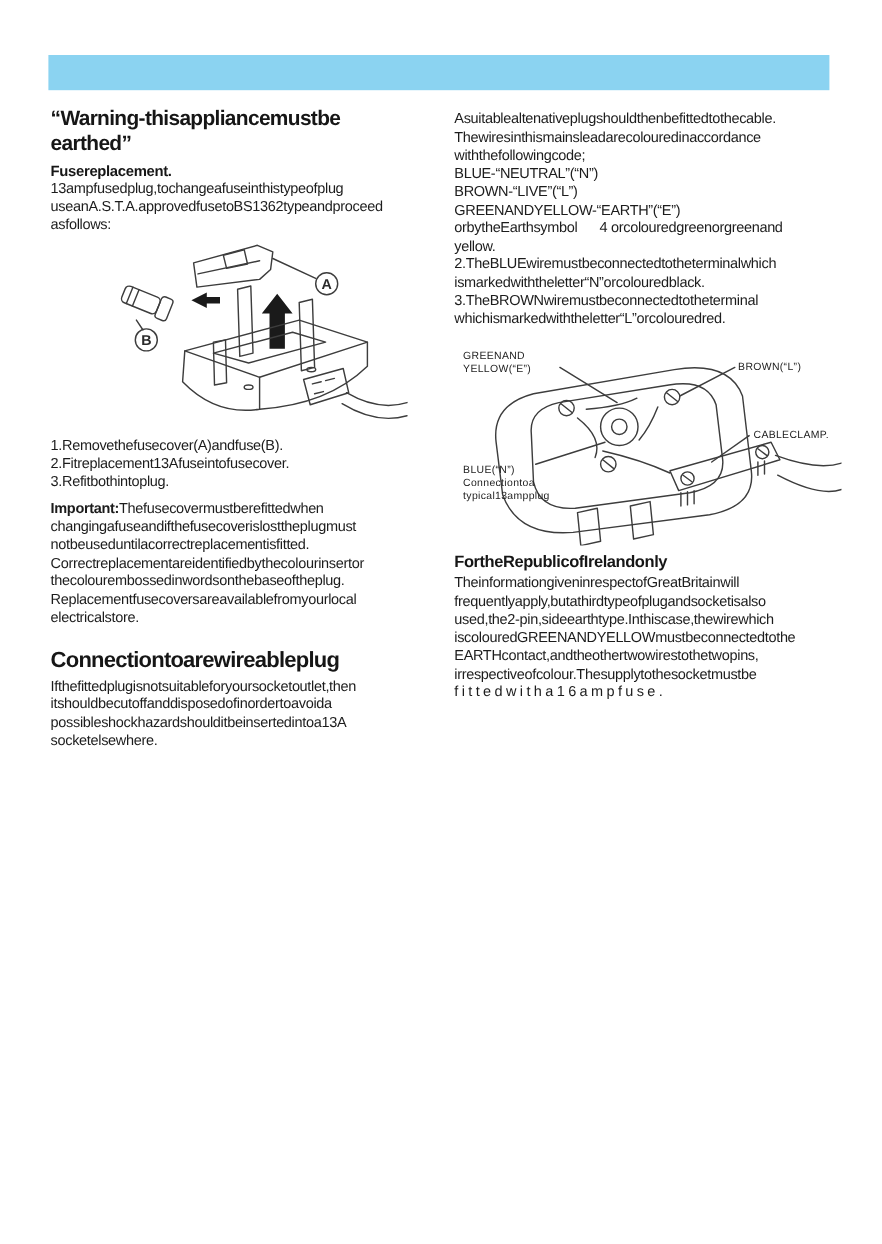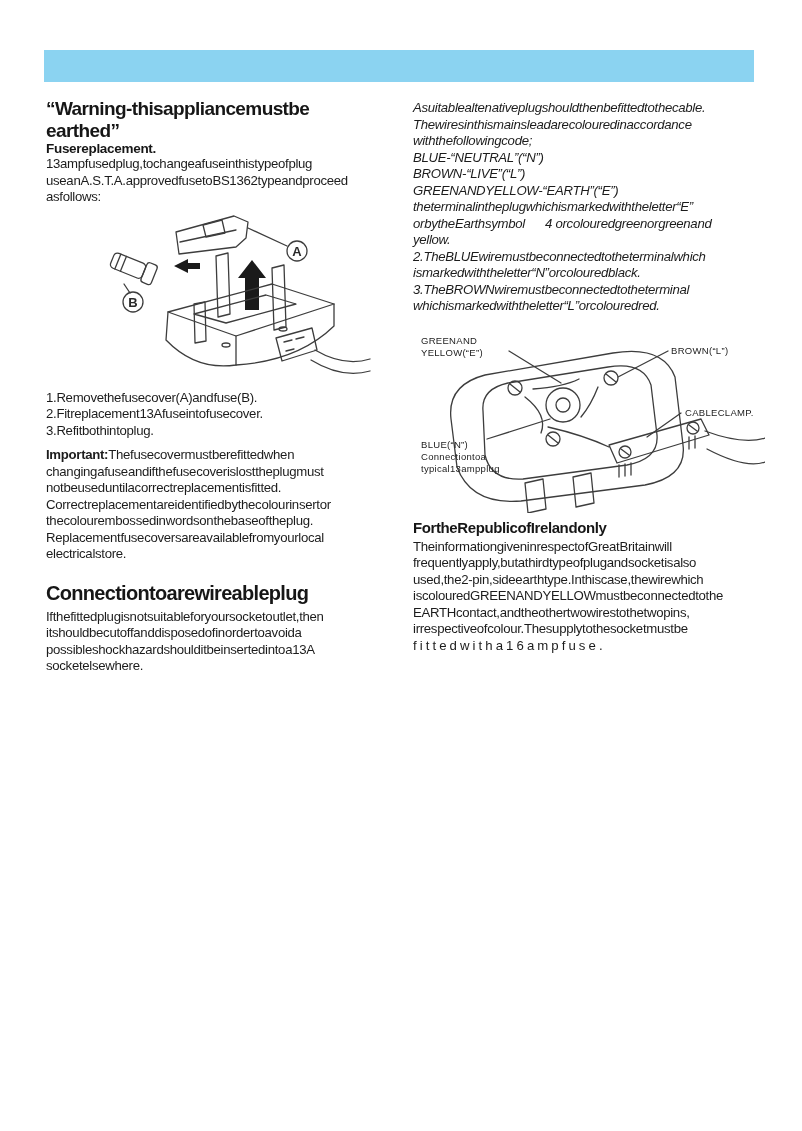--- a/index.html
+++ b/index.html
@@ -9,24 +9,24 @@
     color:#1c1c1c;overflow:hidden;
   }
   .topbar{position:absolute;left:44px;top:50px;width:710px;height:32px;}
   .col{position:absolute;top:98px;}
   .col-left{left:46px;width:350px;}
   .col-right{left:413px;width:352px;}
   h1.warn{
     margin:0;font-size:19px;line-height:21.5px;font-weight:bold;color:#161616;
     letter-spacing:-0.6px;white-space:pre-line;
   }
-  .subhead{font-size:13.5px;font-weight:bold;letter-spacing:-0.3px;margin-top:0;color:#161616;}
+  .subhead{font-size:13.5px;font-weight:bold;letter-spacing:-0.3px;margin-top:7px;color:#161616;}
   .body{font-size:13.2px;line-height:16.5px;letter-spacing:-0.3px;}
   .body .ln{white-space:nowrap;}
-  .mt2{margin-top:2px;font-style:italic;}
+  .mt2{margin-top:2px;}
   .mt6{margin-top:6px;}
   .mt8{margin-top:8px;}
   h2.connection{
     margin:18px 0 4px 0;font-size:20px;line-height:24px;font-weight:bold;
     letter-spacing:-0.7px;color:#161616;
   }
   h3.ireland{
     margin:6px 0 2px 0;font-size:15px;line-height:18px;font-weight:bold;
     letter-spacing:-0.4px;color:#161616;
   }
@@ -135,21 +135,20 @@
 
   <div class="col col-right">
 
     <div class="body mt2">
         <div class="ln">Asuitablealtenativeplugshouldthenbefittedtothecable.</div>
         <div class="ln">Thewiresinthismainsleadarecolouredinaccordance</div>
         <div class="ln">withthefollowingcode;</div>
         <div class="ln">BLUE-“NEUTRAL”(“N”)</div>
         <div class="ln">BROWN-“LIVE”(“L”)</div>
         <div class="ln">GREENANDYELLOW-“EARTH”(“E”)</div>
-        <div class="ln">theterminalintheplugwhichismarkedwiththeletter“E”</div>
         <div class="ln">orbytheEarthsymbol&nbsp;&nbsp;&nbsp;&nbsp;&nbsp;&nbsp;4&nbsp;orcolouredgreenorgreenand</div>
         <div class="ln">yellow.</div>
         <div class="ln">2.TheBLUEwiremustbeconnectedtotheterminalwhich</div>
         <div class="ln">ismarkedwiththeletter“N”orcolouredblack.</div>
         <div class="ln">3.TheBROWNwiremustbeconnectedtotheterminal</div>
         <div class="ln">whichismarkedwiththeletter“L”orcolouredred.</div>
       </div>
 
     <div class="fig fig2">
       <svg width="352" height="186" viewBox="0 0 352 186">

